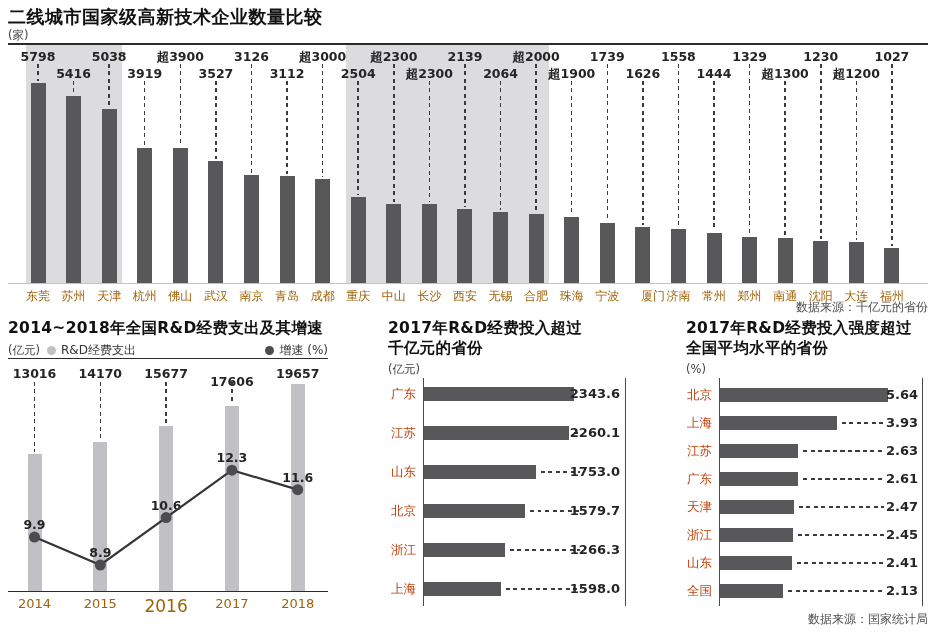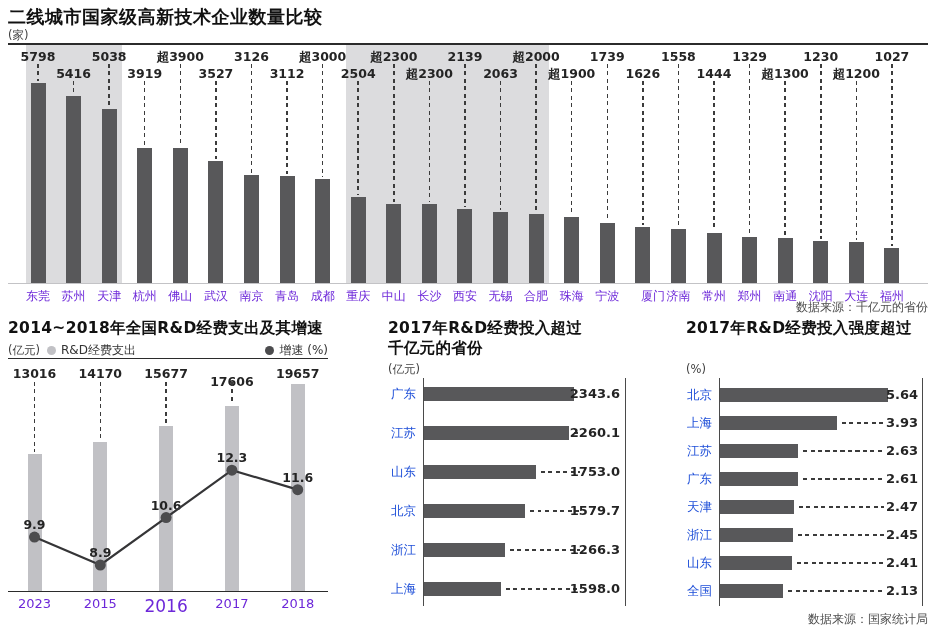--- a/index.html
+++ b/index.html
@@ -8,22 +8,22 @@
           font-family:"DejaVu Sans","Liberation Sans",sans-serif;overflow:hidden;color:#222}
   .abs{position:absolute}
   .chart-layer{position:absolute;left:0;top:0;width:936px;height:642px}
   .chart-layer > div{position:absolute}
   .t-title{left:8px;top:5px;font-size:18px;font-weight:700;color:#111;letter-spacing:.5px}
   .b-title{font-size:15.5px;font-weight:700;color:#111;line-height:20px;letter-spacing:.3px}
   .unit{font-size:11.5px;color:#3f3f3f}
   .rule{background:#2b2b2b}
   .axis-light{background:#c3c3c6}
   .num{font-size:12.5px;font-weight:700;color:#242424;text-align:center;white-space:nowrap}
-  .cat{font-size:12px;color:#6d28d9;text-align:center;white-space:nowrap}
-  .cat-r{font-size:12.5px;color:#1d4ed8;text-align:right;white-space:nowrap}
+  .cat{font-size:12px;color:#a16207;text-align:center;white-space:nowrap}
+  .cat-r{font-size:12.5px;color:#c2410c;text-align:right;white-space:nowrap}
   .val-r{font-size:13px;font-weight:700;color:#242424;text-align:right;white-space:nowrap}
   .bar-dark{background:#58585a}
   .bar-light{background:#c1c1c5}
   .band{background:#dcdcde}
   .vdash{width:1.5px;background:repeating-linear-gradient(to bottom,#3b3b3b 0 4px,transparent 4px 7.5px)}
   .hdash{height:1.5px;background:repeating-linear-gradient(to right,#3b3b3b 0 4px,transparent 4px 7.5px)}
   .vline{width:1px;background:#4a4a4a}
   .source{font-size:12px;color:#4d4d4d;text-align:right;white-space:nowrap}
   .legend{left:8px;top:342px;width:320px;height:16px;display:flex;align-items:center;font-size:12px;color:#333}
   .legend .dot{display:inline-block;width:9px;height:9px;border-radius:50%;margin:0 5px 0 7px}
@@ -86,21 +86,21 @@
       <div class="bar-dark" style="left: 386.3px; top: 204px; width: 15px; height: 79px;"></div>
       <div class="cat" style="left: 367.8px; top: 288px; width: 52px;">中山</div>
       <div class="num" style="left: 403.38px; top: 66px; width: 52px;">超2300</div>
       <div class="vdash" style="left: 428.63px; top: 81px; height: 121px;"></div>
       <div class="bar-dark" style="left: 421.88px; top: 204px; width: 15px; height: 79px;"></div>
       <div class="cat" style="left: 403.38px; top: 288px; width: 52px;">长沙</div>
       <div class="num" style="left: 438.96px; top: 49px; width: 52px;">2139</div>
       <div class="vdash" style="left: 464.21px; top: 64px; height: 143px;"></div>
       <div class="bar-dark" style="left: 457.46px; top: 209px; width: 15px; height: 74px;"></div>
       <div class="cat" style="left: 438.96px; top: 288px; width: 52px;">西安</div>
-      <div class="num" style="left: 474.54px; top: 66px; width: 52px;">2063</div>
+      <div class="num" style="left: 474.54px; top: 66px; width: 52px;">2064</div>
       <div class="vdash" style="left: 499.79px; top: 81px; height: 129px;"></div>
       <div class="bar-dark" style="left: 493.04px; top: 212px; width: 15px; height: 71px;"></div>
       <div class="cat" style="left: 474.54px; top: 288px; width: 52px;">无锡</div>
       <div class="num" style="left: 510.12px; top: 49px; width: 52px;">超2000</div>
       <div class="vdash" style="left: 535.37px; top: 64px; height: 148px;"></div>
       <div class="bar-dark" style="left: 528.62px; top: 214px; width: 15px; height: 69px;"></div>
       <div class="cat" style="left: 510.12px; top: 288px; width: 52px;">合肥</div>
       <div class="num" style="left: 545.7px; top: 66px; width: 52px;">超1900</div>
       <div class="vdash" style="left: 570.95px; top: 81px; height: 134px;"></div>
       <div class="bar-dark" style="left: 564.2px; top: 217px; width: 15px; height: 66px;"></div>
@@ -151,21 +151,21 @@
     <span class="dot light"></span>
     <span>R&amp;D经费支出</span>
     <span class="dot dark"></span>
     <span>增速 (%)</span>
   </div>
   <div class="abs rule" style="left:8px;top:358px;width:320px;height:1px"></div>
   <div class="chart-layer" id="chart-left">
       <div class="num" style="left: 6.5px; top: 366px; width: 56px;">13016</div>
       <div class="vdash" style="left: 33.75px; top: 382px; height: 70px;"></div>
       <div class="bar-light" style="left: 27.5px; top: 454px; width: 14px; height: 137px;"></div>
-      <div class="cat" style="left: 10.5px; top: 596px; width: 48px; font-size: 13px;">2023</div>
+      <div class="cat" style="left: 10.5px; top: 596px; width: 48px; font-size: 13px;">2014</div>
       <div class="num" style="left: 72.3px; top: 366px; width: 56px;">14170</div>
       <div class="vdash" style="left: 99.55px; top: 382px; height: 58px;"></div>
       <div class="bar-light" style="left: 93.3px; top: 442px; width: 14px; height: 149px;"></div>
       <div class="cat" style="left: 76.3px; top: 596px; width: 48px; font-size: 13px;">2015</div>
       <div class="num" style="left: 138.1px; top: 366px; width: 56px;">15677</div>
       <div class="vdash" style="left: 165.35px; top: 382px; height: 42px;"></div>
       <div class="bar-light" style="left: 159.1px; top: 426px; width: 14px; height: 165px;"></div>
       <div class="cat" style="left: 142.1px; top: 596px; width: 48px; font-size: 17px;">2016</div>
       <div class="num" style="left: 203.9px; top: 366px; width: 56px; margin-top: 8px;">17606</div>
       <div class="vdash" style="left: 231.15px; top: 382px; height: 22px;"></div>
@@ -215,20 +215,21 @@
       <div class="bar-dark" style="left: 424px; top: 543px; width: 81px; height: 14px;"></div>
       <div class="hdash" style="left: 510px; top: 549px; width: 70px;"></div>
       <div class="val-r" style="left: 562px; top: 542px; width: 58px;">1266.3</div>
       <div class="cat-r" style="left: 352px; top: 581px; width: 64px;">上海</div>
       <div class="bar-dark" style="left: 424px; top: 582px; width: 77px; height: 14px;"></div>
       <div class="hdash" style="left: 506px; top: 588px; width: 74px;"></div>
       <div class="val-r" style="left: 562px; top: 581px; width: 58px;">1598.0</div>
     </div>
 
   <div class="abs b-title" style="left:686px;top:318px">2017年R&amp;D经费投入强度超过</div>
+  <div class="abs b-title" style="left:686px;top:338px">全国平均水平的省份</div>
   <div class="abs unit" style="left:686px;top:362px">(%)</div>
   <div class="chart-layer" id="chart-right">
       <div class="vline" style="left: 719px; top: 378px; height: 228px;"></div>
       <div class="vline" style="left: 922px; top: 378px; height: 228px;"></div>
       <div class="cat-r" style="left: 648px; top: 387px; width: 64px;">北京</div>
       <div class="bar-dark" style="left: 720px; top: 388px; width: 168px; height: 14px;"></div>
       <div class="val-r" style="left: 860px; top: 387px; width: 58px;">5.64</div>
       <div class="cat-r" style="left: 648px; top: 415px; width: 64px;">上海</div>
       <div class="bar-dark" style="left: 720px; top: 416px; width: 117px; height: 14px;"></div>
       <div class="hdash" style="left: 842px; top: 422px; width: 42px;"></div>

